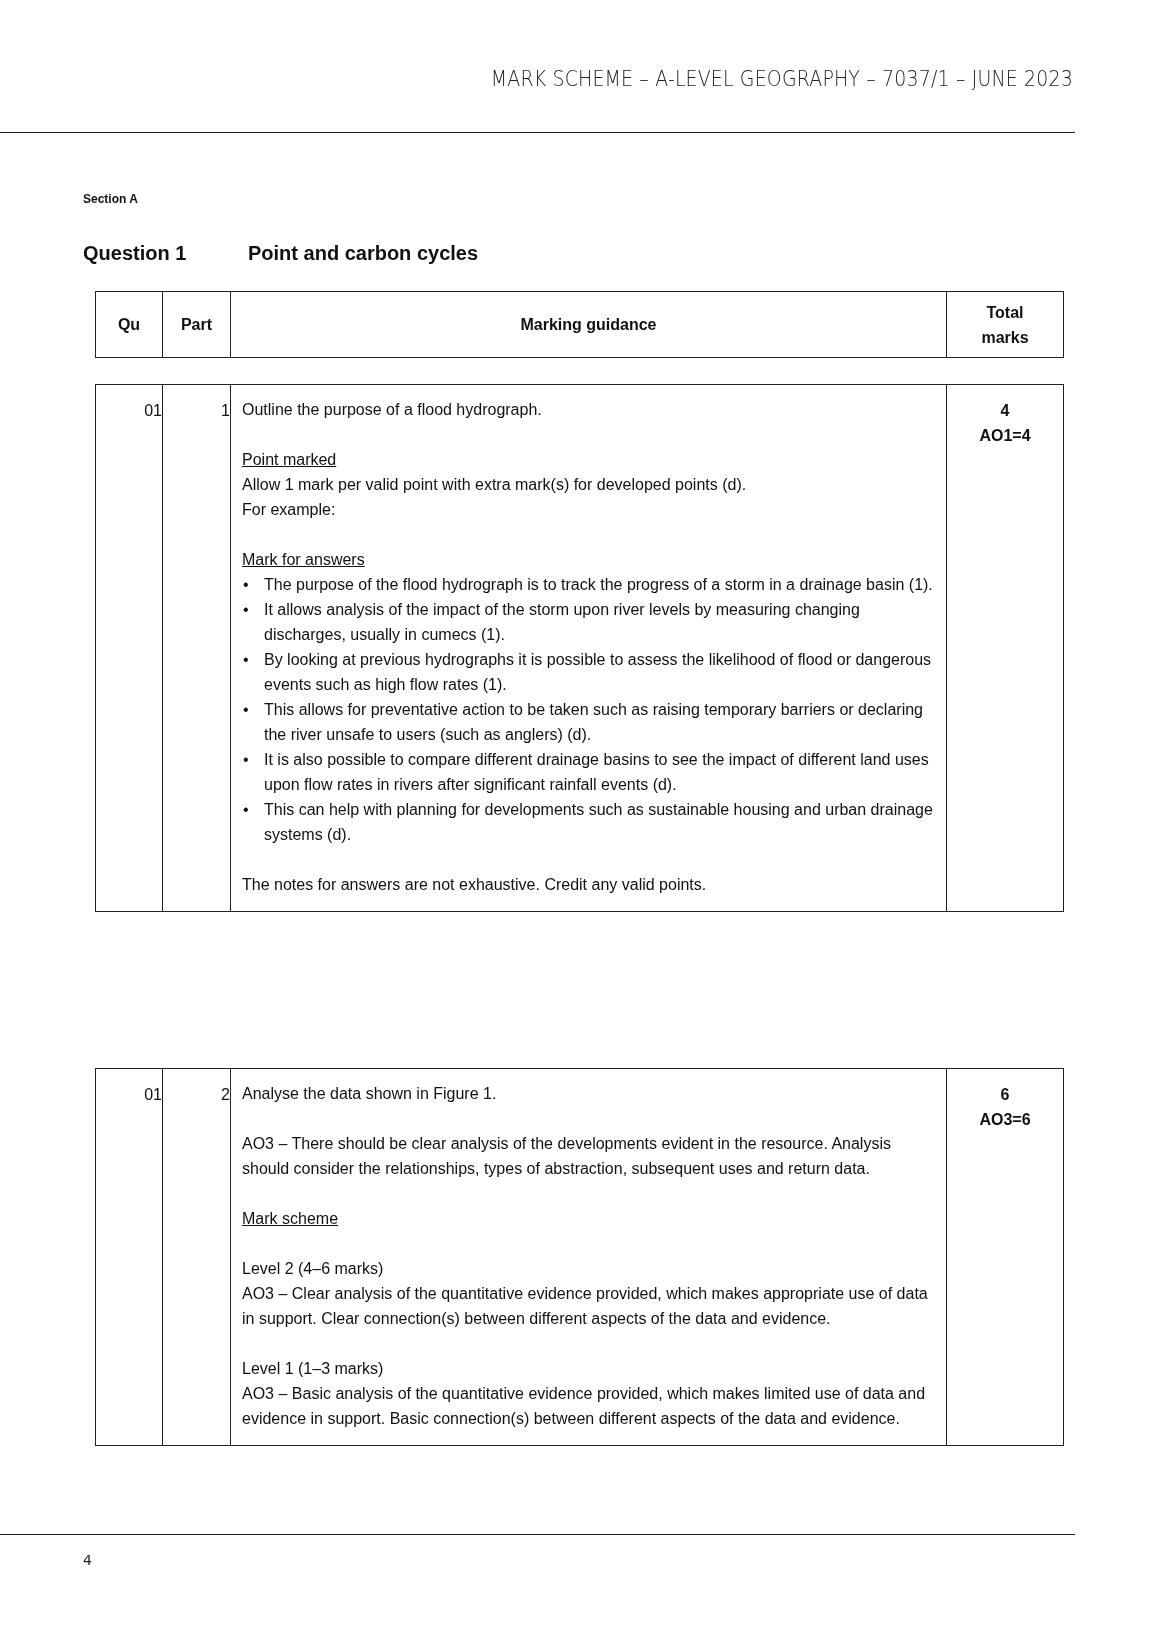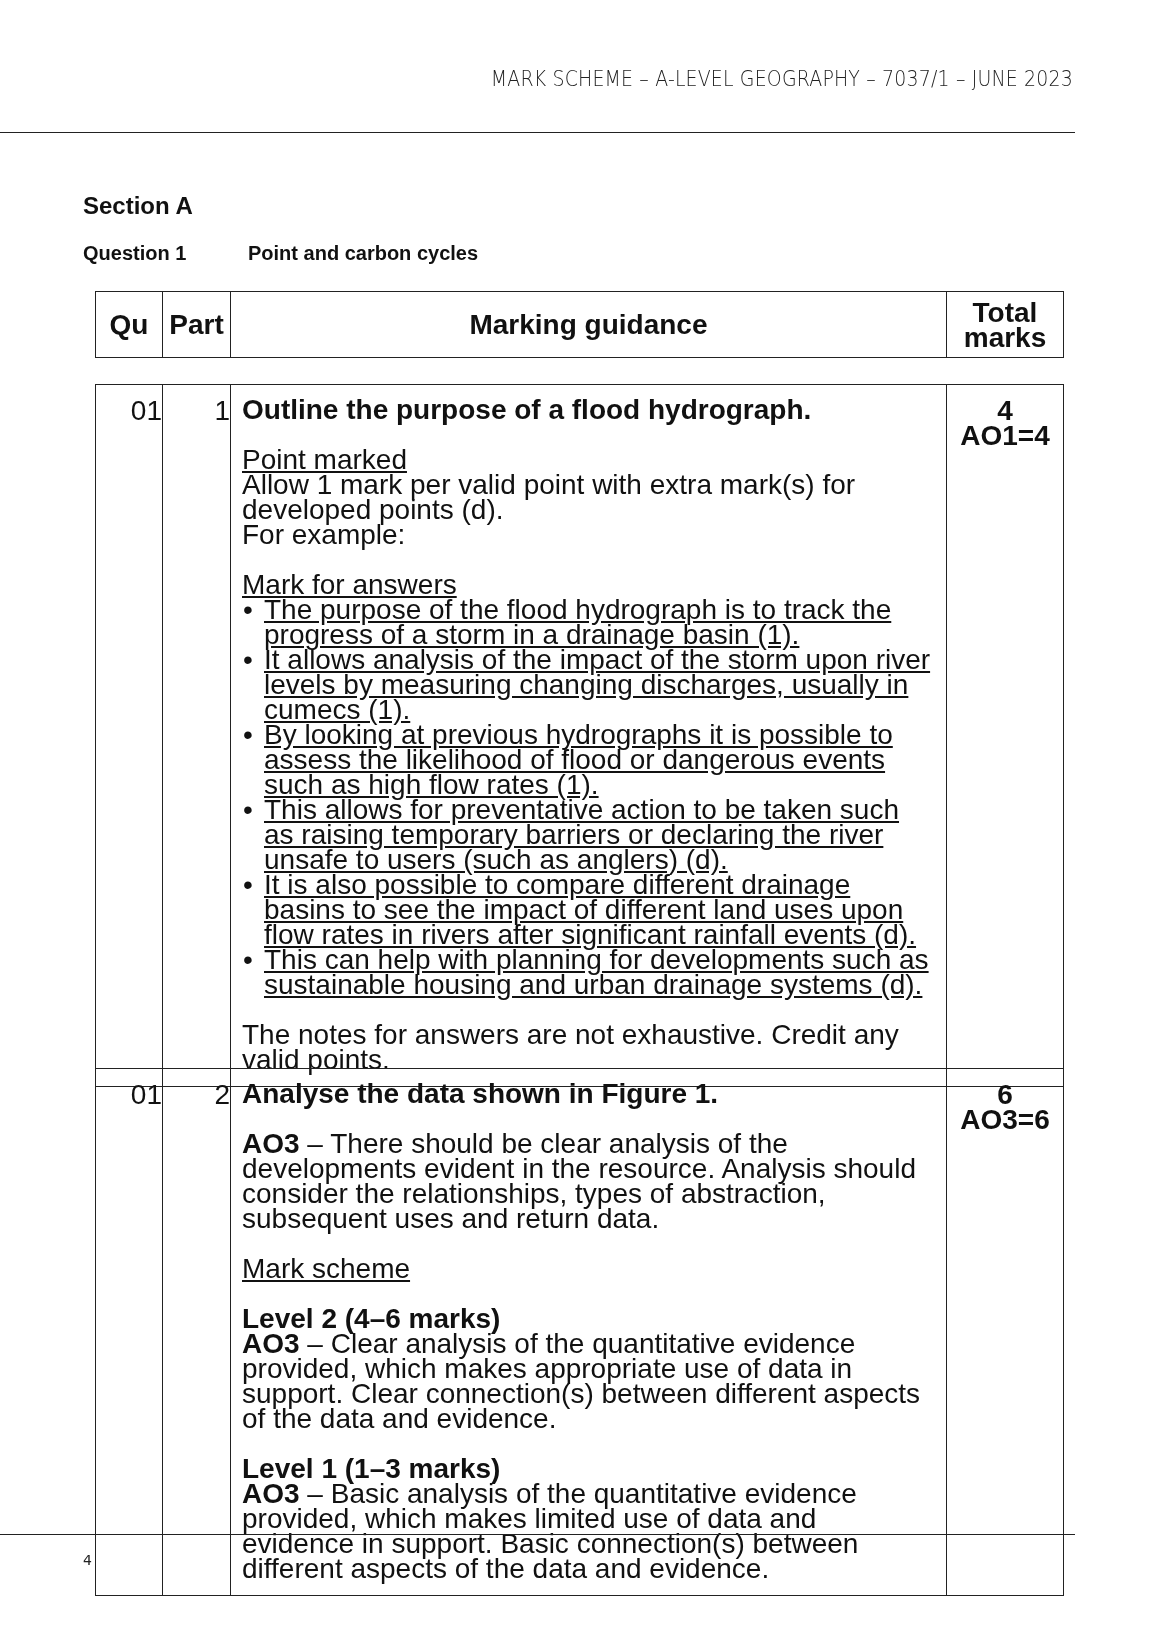--- a/index.html
+++ b/index.html
@@ -9,43 +9,43 @@
     }
     .running-header {
       position: absolute; right: 85px; top: 66px;
       font-family: "DejaVu Sans", sans-serif; font-size: 22px; font-weight: 300;
       letter-spacing: 0.2px; color: #222222;
       transform: scaleX(0.86); transform-origin: right center;
     }
     .rule { position: absolute; left: 0; height: 0; border-top: 1.5px solid #222; }
     .rule.top { top: 132px; width: 1075px; }
     .rule.bottom { top: 1534px; width: 1075px; }
-    .section-title { position: absolute; left: 83px; top: 192px; font-size: 24px; font-weight: bold; }
+    .section-title { position: absolute; left: 83px; top: 192px; font-size: 12px; font-weight: bold; }
     .question-line { position: absolute; left: 83px; top: 242px; font-size: 20px; font-weight: bold; }
     .question-line .qnum { display: inline-block; width: 165px; }
 
     table.ms {
       position: absolute; left: 95px; width: 968px;
       border-collapse: collapse; table-layout: fixed;
-      font-size: 28px; line-height: 25px;
+      font-size: 16px; line-height: 25px;
     }
     table.ms td { border: 1.5px solid #222; vertical-align: top; padding: 0; }
     col.c1 { width: 67px; } col.c2 { width: 68px; } col.c3 { width: 716px; } col.c4 { width: 117px; }
     table.header-table { top: 291px; }
     table.header-table td { height: 65px; vertical-align: middle; text-align: center; font-weight: bold; line-height: 25px; }
     table.q1 { top: 384px; }
     table.q2 { top: 1068px; }
     td.num { text-align: right; padding-top: 13px !important; }
     td.guide { padding: 12px 10px 14px 11px !important; }
     td.marks { text-align: center; padding-top: 13px !important; font-weight: bold; }
-    .bold { font-weight: bold; }
+    .bold { font-weight: normal; }
     .u { text-decoration: underline; }
     .gap { height: 25px; }
     ul.notes { margin: 0; padding: 0; list-style: none; }
-    ul.notes li { position: relative; padding-left: 22px; text-decoration: underline; }
+    ul.notes li { position: relative; padding-left: 22px; }
     ul.notes li::before { content: "\2022"; position: absolute; left: 1px; top: 0; }
     .page-number { position: absolute; left: 83px; top: 1552px; font-family: "DejaVu Sans", sans-serif; font-size: 14px; color: #222; }
   </style>
 </head>
 <body>
 
 <div class="running-header">MARK SCHEME – A-LEVEL GEOGRAPHY – 7037/1 – JUNE 2023</div>
 <div class="rule top"></div>
 
 <div class="section-title">Section A</div>

